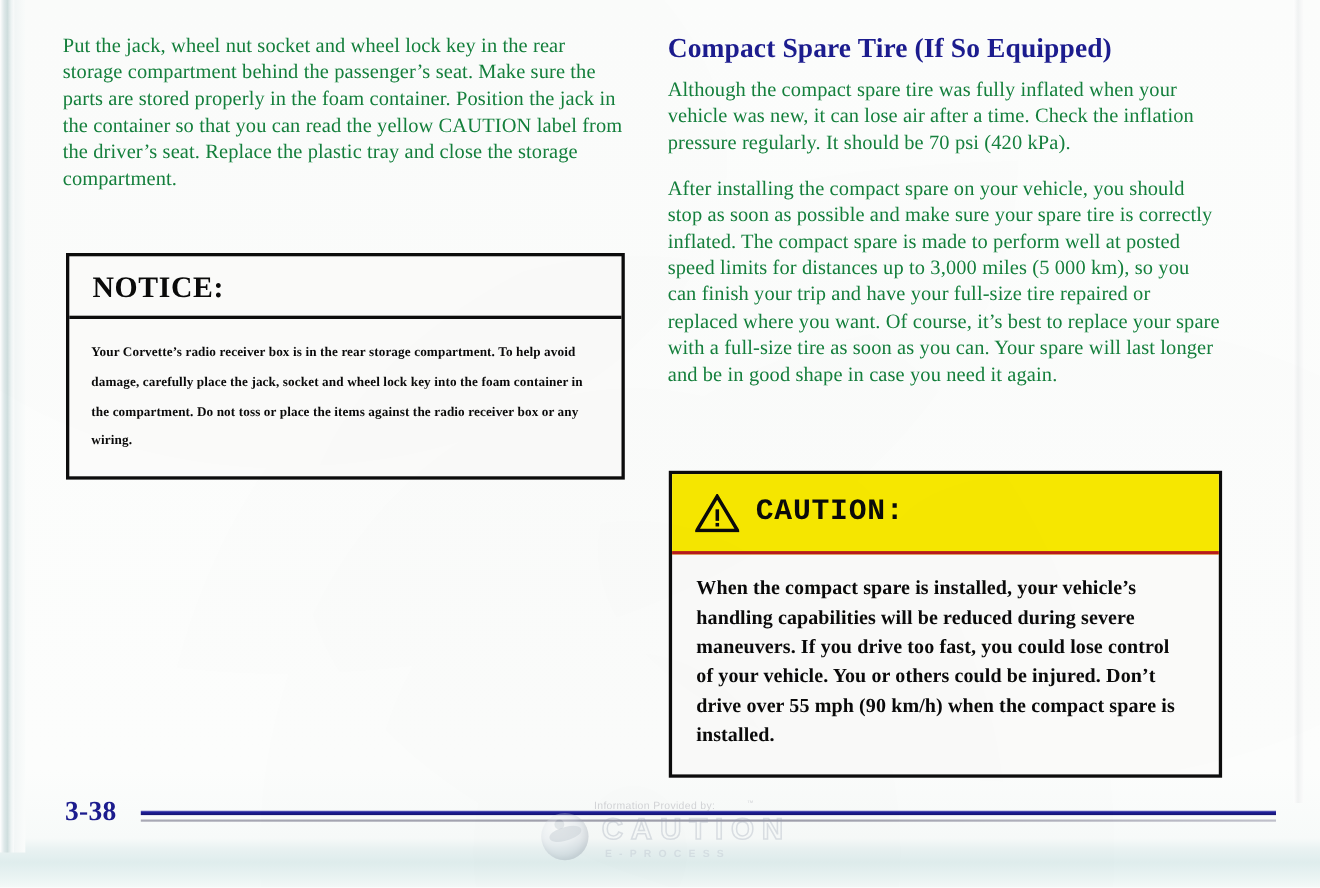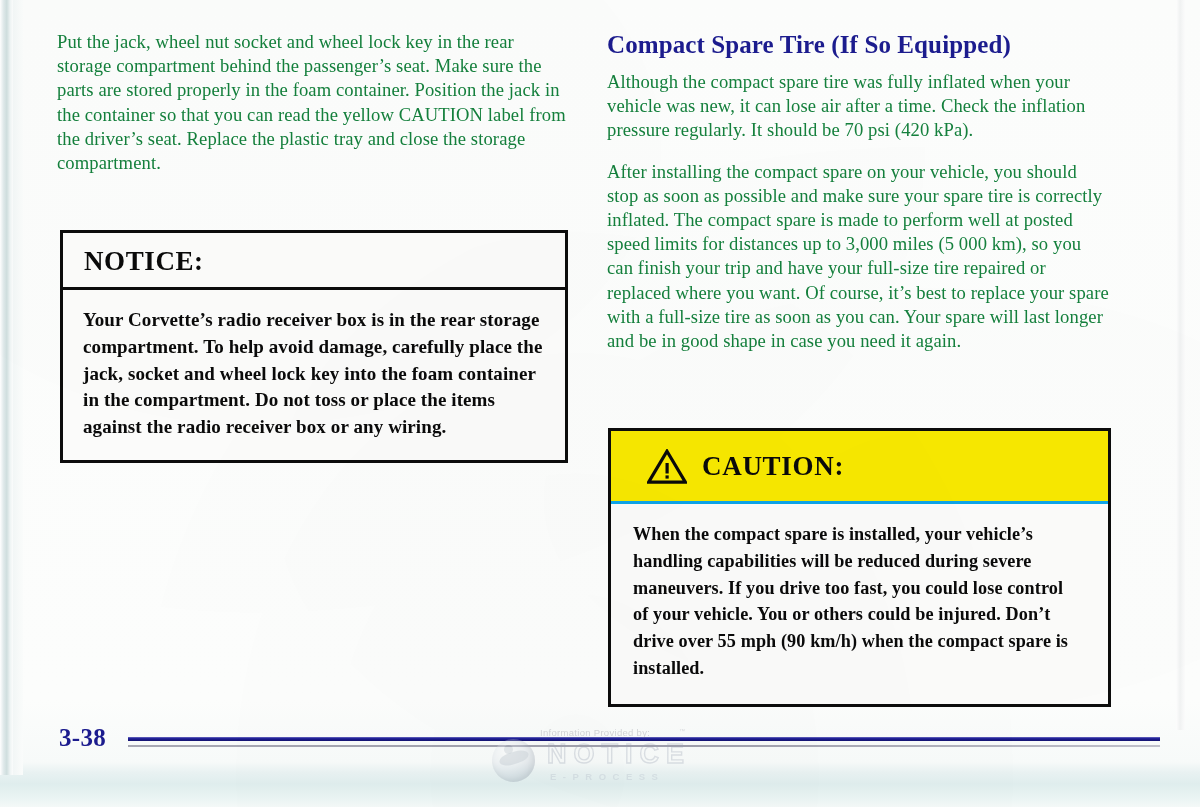--- a/index.html
+++ b/index.html
@@ -110,45 +110,46 @@
     font-weight: bold;
     color: #0b0b0b;
     letter-spacing: .6px;
     line-height: 32px;
   }
   .notice-body {
     padding: 17px 18px 19px 20px;
   }
   .notice-body p {
     margin: 0;
-    font-size: 19px;
+    font-size: 12px;
     line-height: 26.8px;
     font-weight: bold;
     color: #0b0b0b;
     letter-spacing: .1px;
   }
 
   
   .caution-box {
     position: absolute;
     left: 608px;
     top: 428px;
     width: 503px;
     border: 3px solid #0d0d0d;
     background: #fbfbfa;
     box-sizing: border-box;
   }
   .caution-header {
     background: #f7e800;
-    border-bottom: 3px solid #0ea5e9;
+    border-bottom: 3px solid #b91c1c;
     height: 73px;
     box-sizing: border-box;
     display: flex;
     align-items: center;
-    padding-left: 36px;
+    padding-left: 21px;
+    font-family: Liberation Mono, monospace;
   }
   .warn-triangle {
     width: 40px;
     height: 35px;
     display: block;
     flex: 0 0 auto;
   }
   .caution-title {
     font-size: 27px;
     font-weight: bold;
@@ -329,17 +330,17 @@
 <div class="footer">
   <div class="page-number">3-38</div>
   <div class="rule-thick"></div>
   <div class="rule-thin"></div>
 </div>
 
 <div class="watermark">
   <div class="wm-provided">Information Provided by:</div>
   <div class="wm-tm">™</div>
   <div class="wm-globe"></div>
-  <div class="wm-dealer">NOTICE</div>
+  <div class="wm-dealer">CAUTION</div>
   <div class="wm-eprocess">E-PROCESS</div>
 </div>
 
 <div class="page-noise"></div>
 
 </body></html>

